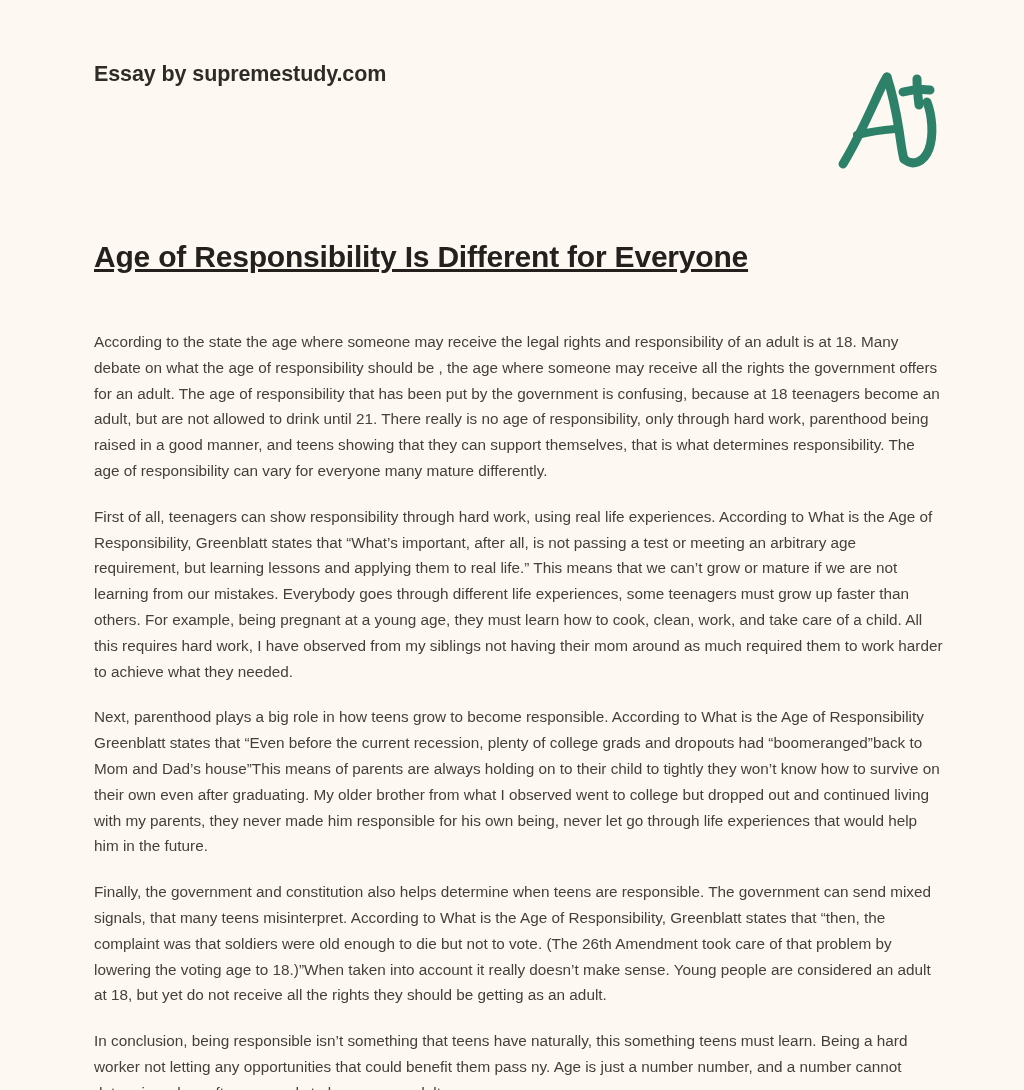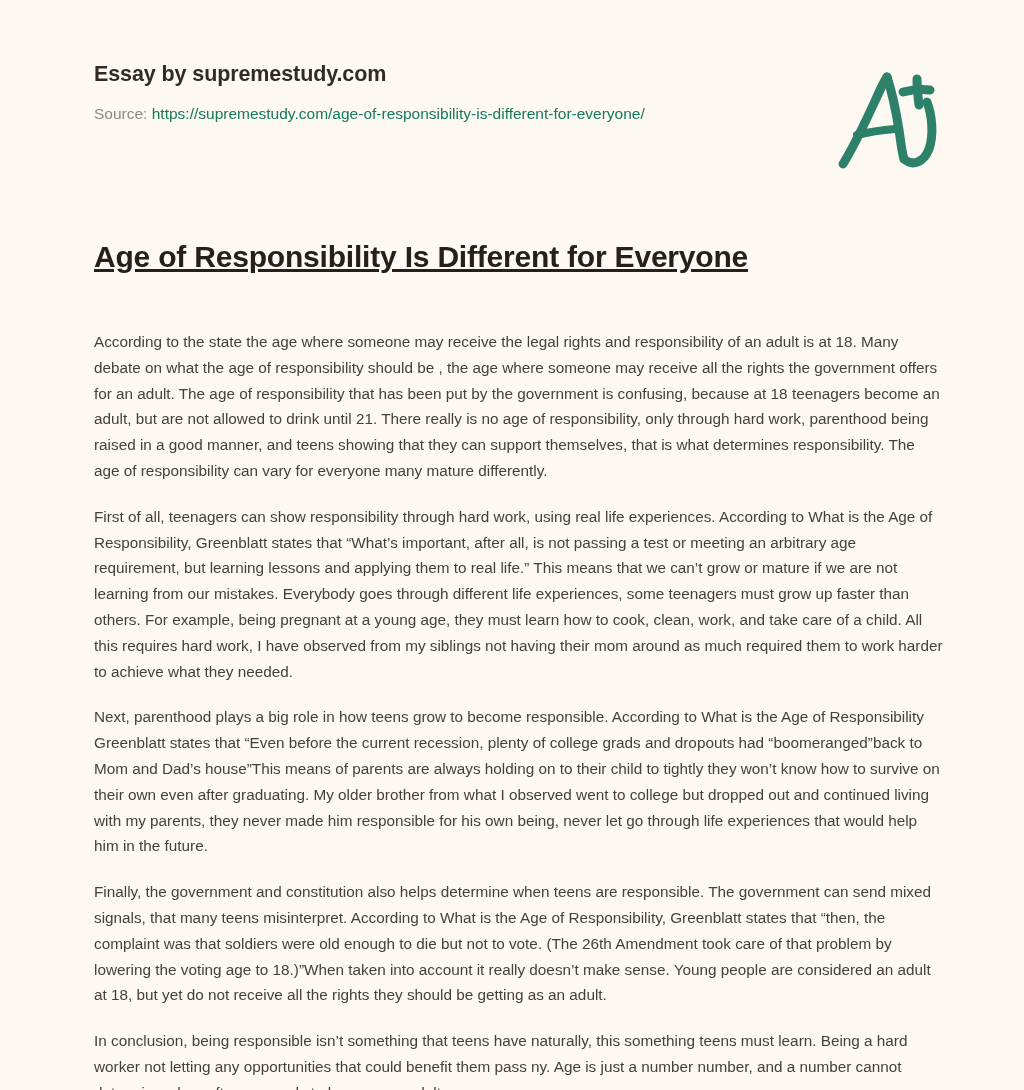--- a/index.html
+++ b/index.html
@@ -100,24 +100,20 @@
     margin-bottom: 0;
   }
 </style>
 </head>
 <body>
 
 <div class="page">
 
   <div class="header">
     <p class="byline">Essay by supremestudy.com</p>
-    <div class="source-line">
-      <span class="source-label">Source:</span>
-      <a class="source-url" href="#">https://supremestudy.com/age-of-responsibility-is-different-for-everyone/</a>
-    </div>
   </div>
 
   <div class="logo">
     <svg viewBox="0 0 118 112" xmlns="http://www.w3.org/2000/svg" aria-hidden="true">
       <g fill="none" stroke="#2E8169" stroke-linecap="round" stroke-linejoin="round">
 
         <path d="M12 101 C 20 88, 33 62, 44 38 C 49 27, 53 18, 56 14" stroke-width="9"></path>
 
         <path d="M56 14 C 60 26, 65 48, 68 67 C 70 80, 71 90, 73 96" stroke-width="9"></path>
 

